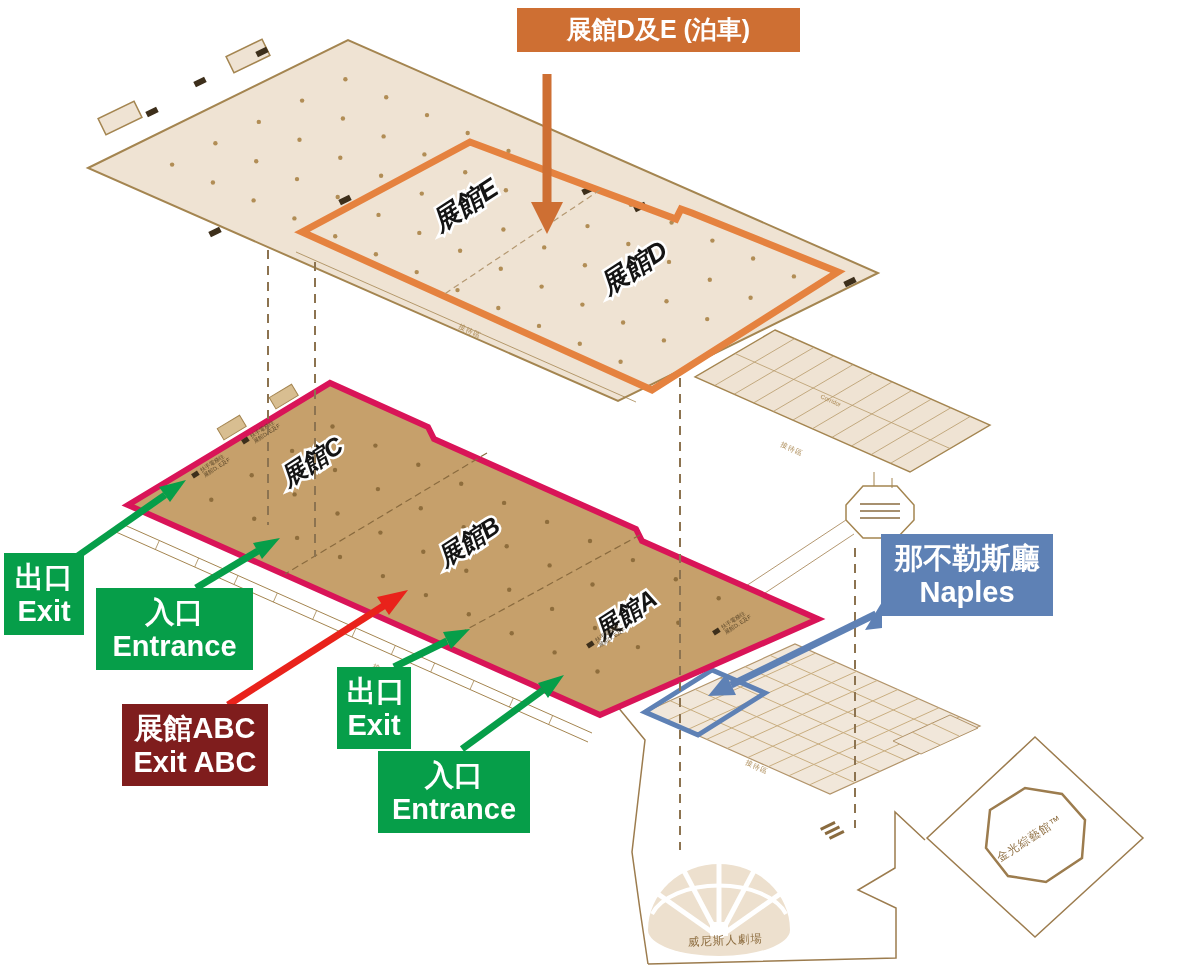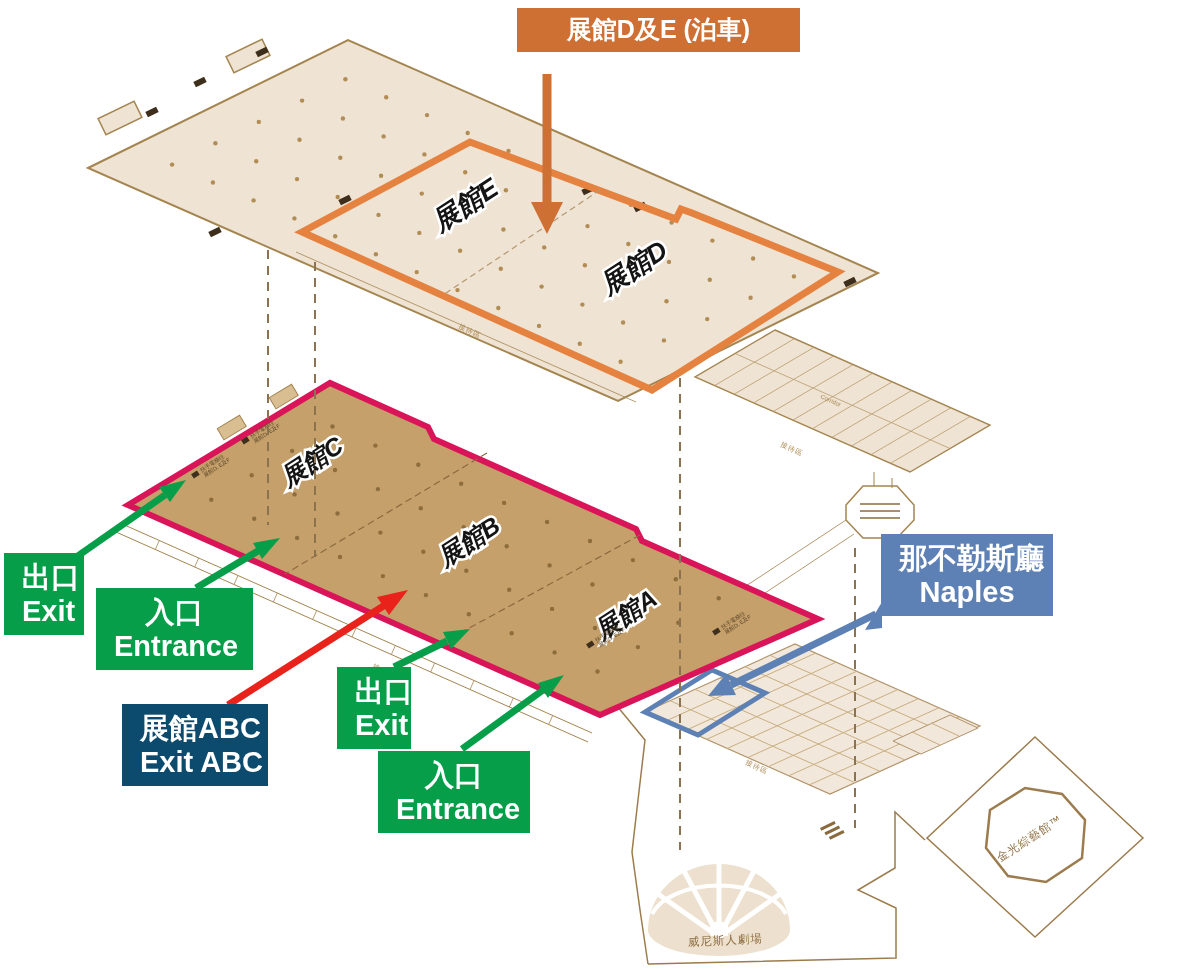--- a/index.html
+++ b/index.html
@@ -1,24 +1,24 @@
 <!DOCTYPE html>
 <html><head>
 <meta charset="utf-8">
 <style>
   html,body{margin:0;padding:0;background:#fff;}
   .stage{position:relative;width:1200px;height:970px;background:#fff;overflow:hidden;
          font-family:"Liberation Sans","DejaVu Sans",sans-serif;}
   .stage svg{position:absolute;left:0;top:0;}
   .callout{position:absolute;color:#fff;font-weight:bold;text-align:center;line-height:1.18;
-           padding:7px 18px;box-sizing:border-box;}
+           padding:7px 10px;box-sizing:border-box;}
   .callout .zh,.callout .en{display:block;white-space:nowrap;}
   .co-orange{background:#CE6F33;}
   .co-green{background:#069E49;}
-  .co-red{background:#0c4a6e;}
+  .co-red{background:#7f1d1d;}
   .co-blue{background:#5E81B5;}
   .fs25{font-size:25px;}
   .fs24{font-size:29px;}
   .hall-label{font-weight:bold;font-style:italic;fill:#141414;stroke:#ffffff;stroke-width:5px;
               paint-order:stroke;font-family:"Liberation Sans","DejaVu Sans",sans-serif;}
   .micro{fill:#5A4629;font-size:5.5px;font-family:"Liberation Sans","DejaVu Sans",sans-serif;}
   .tinybrown{fill:#A8854E;font-family:"Liberation Sans","DejaVu Sans",sans-serif;}
   .venue-text{fill:#8F6F42;font-size:11.5px;letter-spacing:1px;
               font-family:"Liberation Sans","DejaVu Sans",sans-serif;}
 </style>

